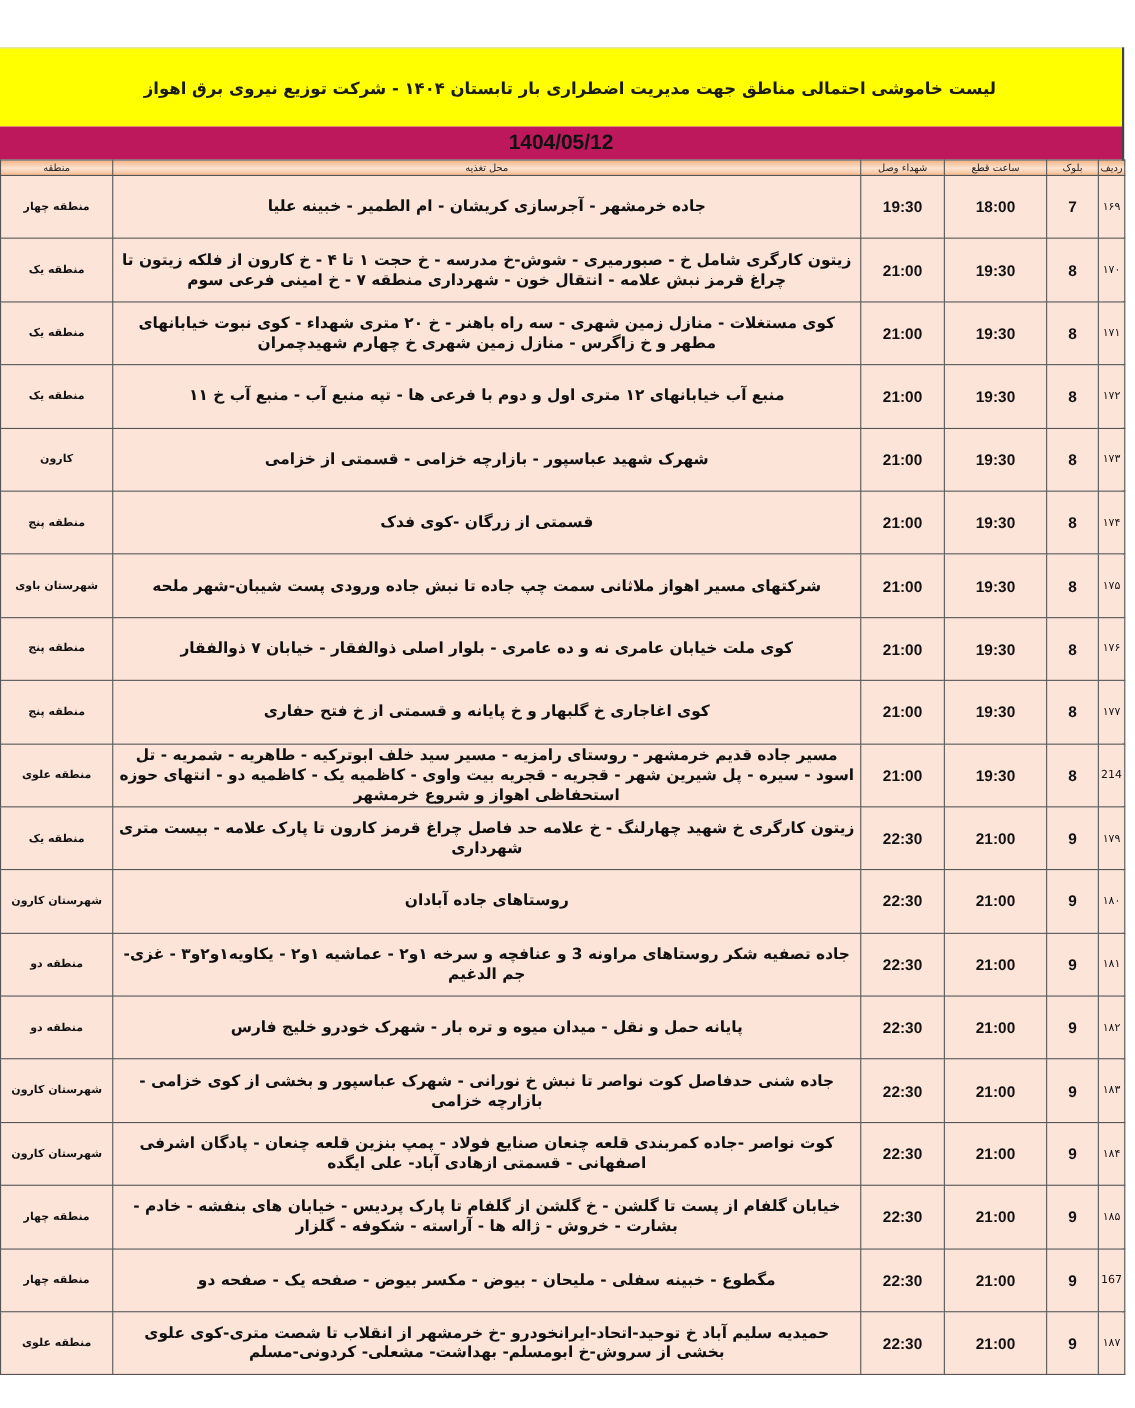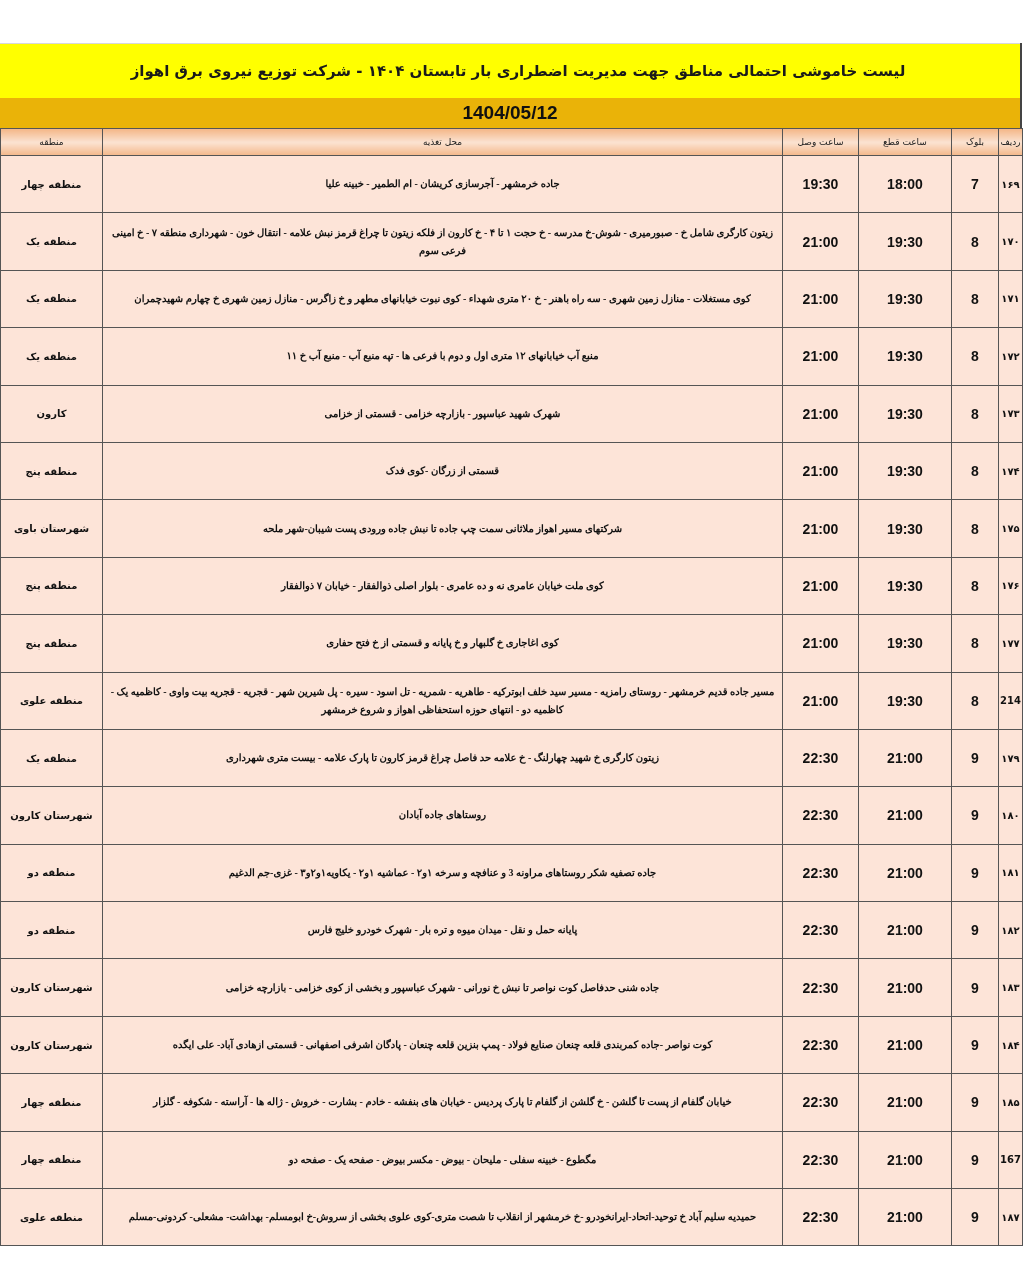--- a/index.html
+++ b/index.html
@@ -1,29 +1,29 @@
 <!DOCTYPE html>
 <html><head>
   <meta charset="utf-8">
   <style>
     * { box-sizing: border-box; margin: 0; padding: 0; }
     html, body { width: 1032px; height: 1280px; background: #ffffff; overflow: hidden; }
     body { font-family: "DejaVu Sans", sans-serif; position: relative; }
     .sheet { position: absolute; left: 0; top: 43px; width: 1022px; border-right: 2px solid #444; }
-    .title-bar { height: 55px; background: #ffff00; display: flex; align-items: center; justify-content: center; direction: rtl; border-top: 1px solid #d8d8d8; padding-left: 16px; }
+    .title-bar { height: 72px; background: #ffff00; display: flex; align-items: center; justify-content: center; direction: rtl; border-top: 1px solid #d8d8d8; padding-left: 16px; }
     .title-bar span { font-size: 15px; font-weight: bold; color: #1a1a1a; }
-    .date-bar { height: 30px; background: #eab308; display: flex; align-items: center; justify-content: center; }
+    .date-bar { height: 30px; background: #be185d; display: flex; align-items: center; justify-content: center; }
     .date-bar span { font-family: "Liberation Sans", sans-serif; font-size: 19px; font-weight: bold; color: #111; }
     table { border-collapse: collapse; width: 1022px; direction: rtl; table-layout: fixed; }
-    th { height: 27px; font-size: 9px; font-weight: normal; color: #222; background: linear-gradient(to bottom, #f4b88a 0%, #fbe3d2 50%, #f4b88a 100%); border: 1px solid #555; }
+    th { height: 14px; font-size: 9px; font-weight: normal; color: #222; background: linear-gradient(to bottom, #f4b88a 0%, #fbe3d2 50%, #f4b88a 100%); border: 1px solid #555; }
     td { background: #fde4d8; border: 1px solid #555; text-align: center; vertical-align: middle; color: #111; }
     tr.row td { height: 57.4px; }
-    td.radif { font-size: 10px; font-weight: bold; }
+    td.radif { font-size: 10px; font-weight: normal; }
     td.num { font-family: "Liberation Sans", sans-serif; font-size: 14px; font-weight: bold; }
-    td.feed { font-size: 10px; font-weight: bold; line-height: 18px; padding: 0 4px; font-family: Liberation Serif, serif; }
+    td.feed { font-size: 14px; font-weight: bold; line-height: 18px; padding: 0 4px; }
     td.region { font-size: 10px; font-weight: bold; }
   </style>
 </head>
 <body>
 
 <div class="sheet">
   <div class="title-bar">
     <span>لیست خاموشی احتمالی مناطق جهت مدیریت اضطراری بار تابستان ۱۴۰۴ - شرکت توزیع نیروی برق اهواز</span>
   </div>
   <div class="date-bar">
@@ -36,21 +36,21 @@
       <col style="width:93px">
       <col style="width:76px">
       <col style="width:680px">
       <col style="width:102px">
     </colgroup>
     <thead>
       <tr>
         <th>ردیف</th>
         <th>بلوک</th>
         <th>ساعت قطع</th>
-        <th>ساعت وصل</th>
+        <th>شهداء وصل</th>
         <th>محل تغذیه</th>
         <th>منطقه</th>
       </tr>
     </thead>
     <tbody id="rows">
         <tr class="row">
           <td class="radif">۱۶۹</td>
           <td class="num">7</td>
           <td class="num">18:00</td>
           <td class="num">19:30</td>

